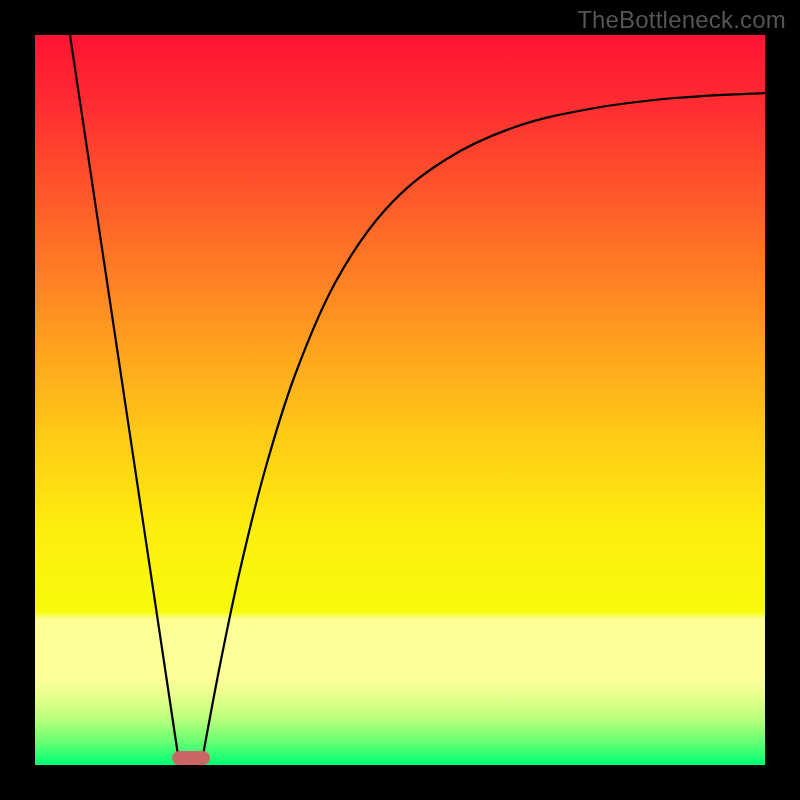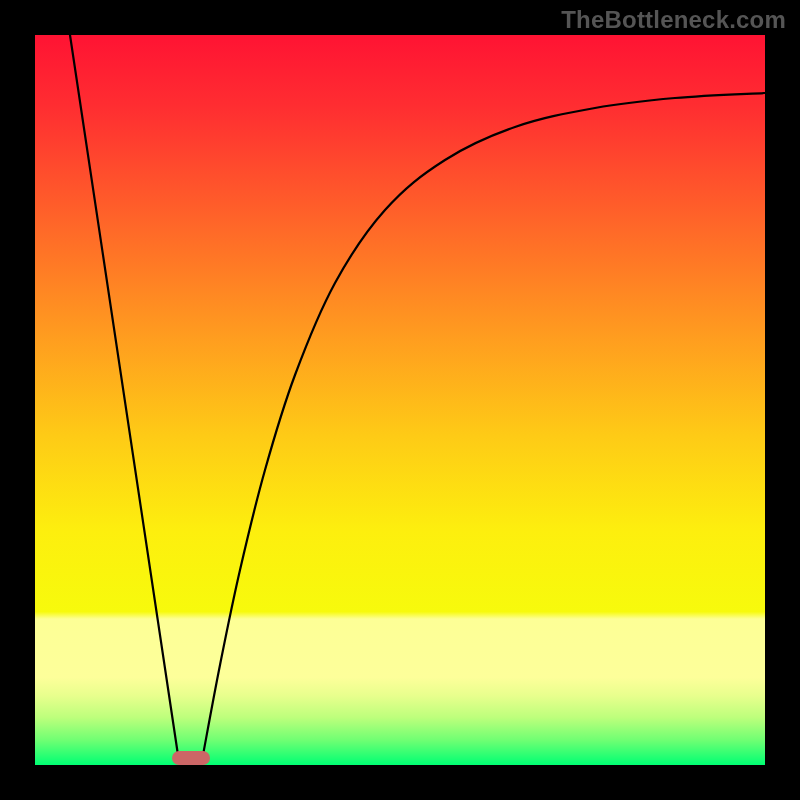--- a/index.html
+++ b/index.html
@@ -10,21 +10,21 @@
     background: #000;
     overflow: hidden;
     position: relative;
   }
   .watermark {
     position: absolute;
     top: 6px;
     right: 14px;
     font-family: Arial, Helvetica, sans-serif;
     font-size: 24px;
-    font-weight: 700;
+    font-weight: 400;
     color: #555555;
     letter-spacing: 0.2px;
     z-index: 10;
     user-select: none;
   }
   .plot-area {
     position: absolute;
     left: 35px;
     top: 35px;
     width: 730px;

